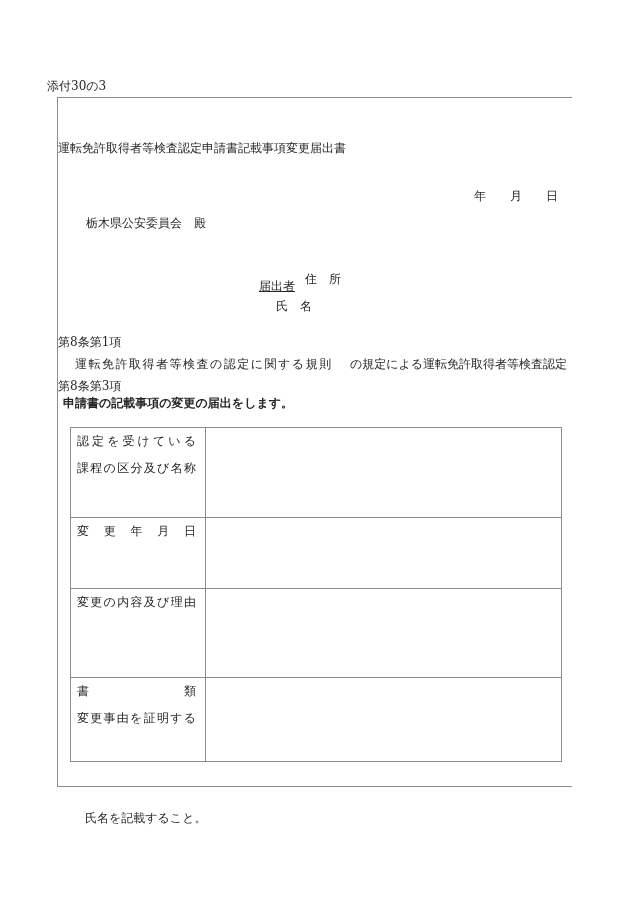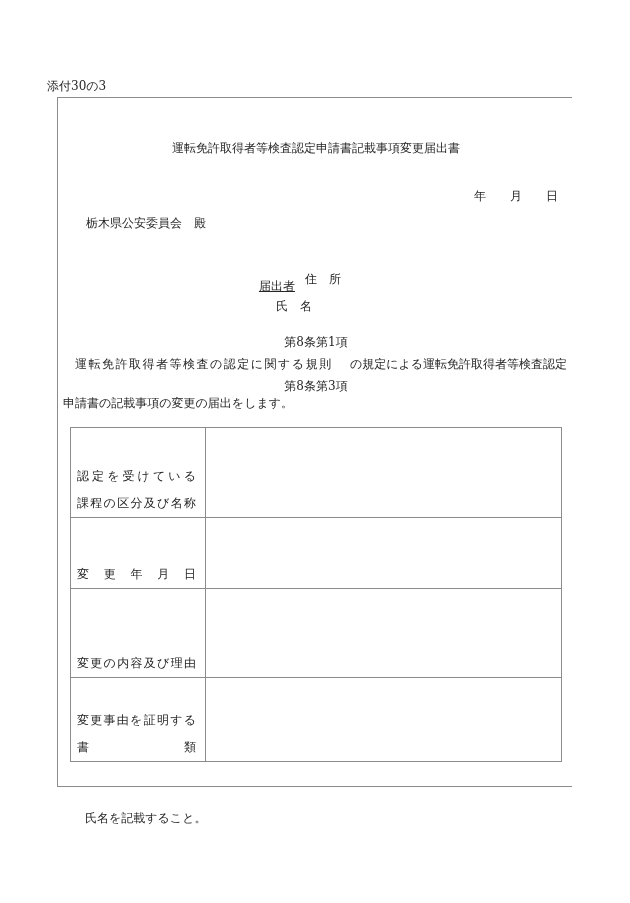--- a/index.html
+++ b/index.html
@@ -28,21 +28,21 @@
     left: 57px;
     top: 97px;
     width: 518px;
     height: 690px;
     border: 1px solid var(--border, #8c8c8c);
     box-sizing: border-box;
   }
   .centerline {
     left: 0;
     width: 100%;
-    text-align: center;
+    text-align: left;
   }
   .date-line {
     top: 91px;
     right: 16px;
     text-align: right;
   }
   .spaced-left { letter-spacing: 1.5px; }
   
   .form-table {
     position: absolute;
@@ -59,21 +59,21 @@
   .trow:nth-child(1) { height: 89px; }
   .trow:nth-child(2) { height: 70px; }
   .trow:nth-child(3) { height: 88px; }
   .trow:nth-child(4) { height: 83px; }
   .tlabel {
     width: 135px;
     box-sizing: border-box;
     border-right: 1px solid var(--border, #8c8c8c);
     display: flex;
     flex-direction: column;
-    justify-content: flex-end;
+    justify-content: flex-start;
     padding: 0 9px 0 6px;
   }
   .jline {
     text-align: justify;
     text-align-last: justify;
     line-height: 27px;
     height: 27px;
     overflow: hidden;
   }
   .tvalue { flex: 1; }
@@ -95,21 +95,21 @@
     <div class="abs" style="left:28px; top:118px;">栃木県公安委員会　殿</div>
 
     <div class="abs" style="left:231px; top:174px;margin-left:16px;">住　所</div>
     <div class="abs" style="left:201px; top:181px;text-decoration:underline;">届出者</div>
     <div class="abs" style="left:218px; top:201px;">氏　名</div>
 
     <div class="abs centerline" style="top:237px;">第8条第1項</div>
     <div class="abs spaced-left" style="left:17px; top:259px;">運転免許取得者等検査の認定に関する規則</div>
     <div class="abs" style="right:7px; top:259px;">の規定による運転免許取得者等検査認定</div>
     <div class="abs centerline" style="top:281px;">第8条第3項</div>
-    <div class="abs" style="left:5px; top:298px;">申請書の記載事項の変更の届出をします。</div>
+    <div class="abs" style="left:5px; top:298px;font-weight:bold;">申請書の記載事項の変更の届出をします。</div>
 
     <div class="form-table">
 
       <div class="trow">
         <div class="tlabel">
           <div class="jline">認定を受けている</div>
           <div class="jline">課程の区分及び名称</div>
         </div>
         <div class="tvalue"></div>
       </div>
@@ -123,22 +123,22 @@
 
       <div class="trow">
         <div class="tlabel">
           <div class="jline">変更の内容及び理由</div>
         </div>
         <div class="tvalue"></div>
       </div>
 
       <div class="trow">
         <div class="tlabel">
+          <div class="jline">書類</div>
           <div class="jline">変更事由を証明する</div>
-          <div class="jline">書類</div>
         </div>
         <div class="tvalue"></div>
       </div>
 
     </div>
   </div>
 
   <div class="abs" style="left:85px; top:811px;">氏名を記載すること。</div>
 
 </div>

